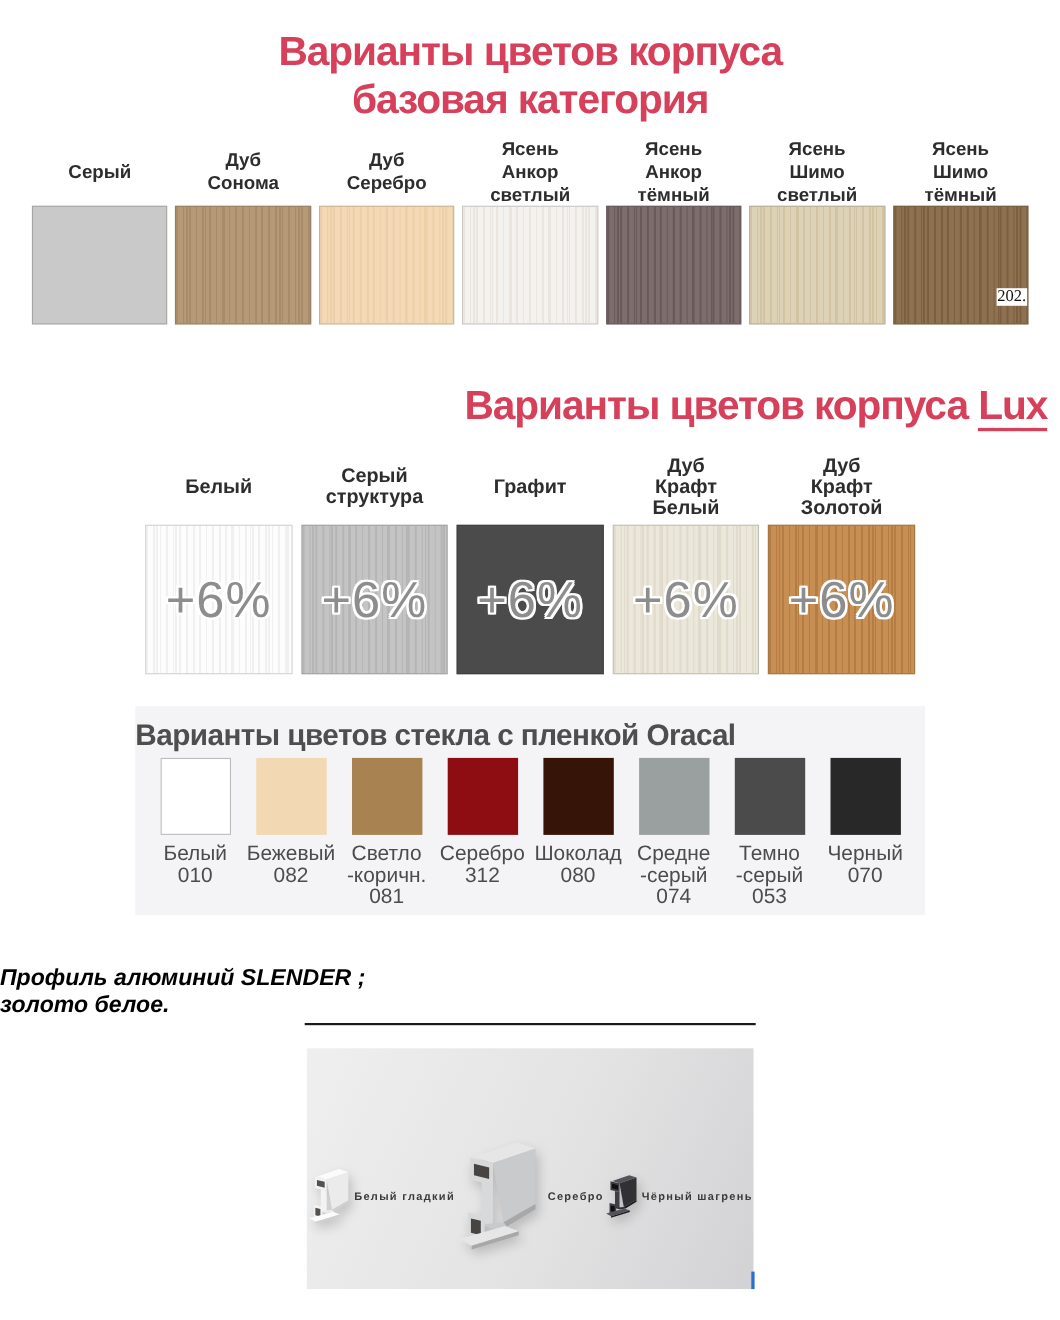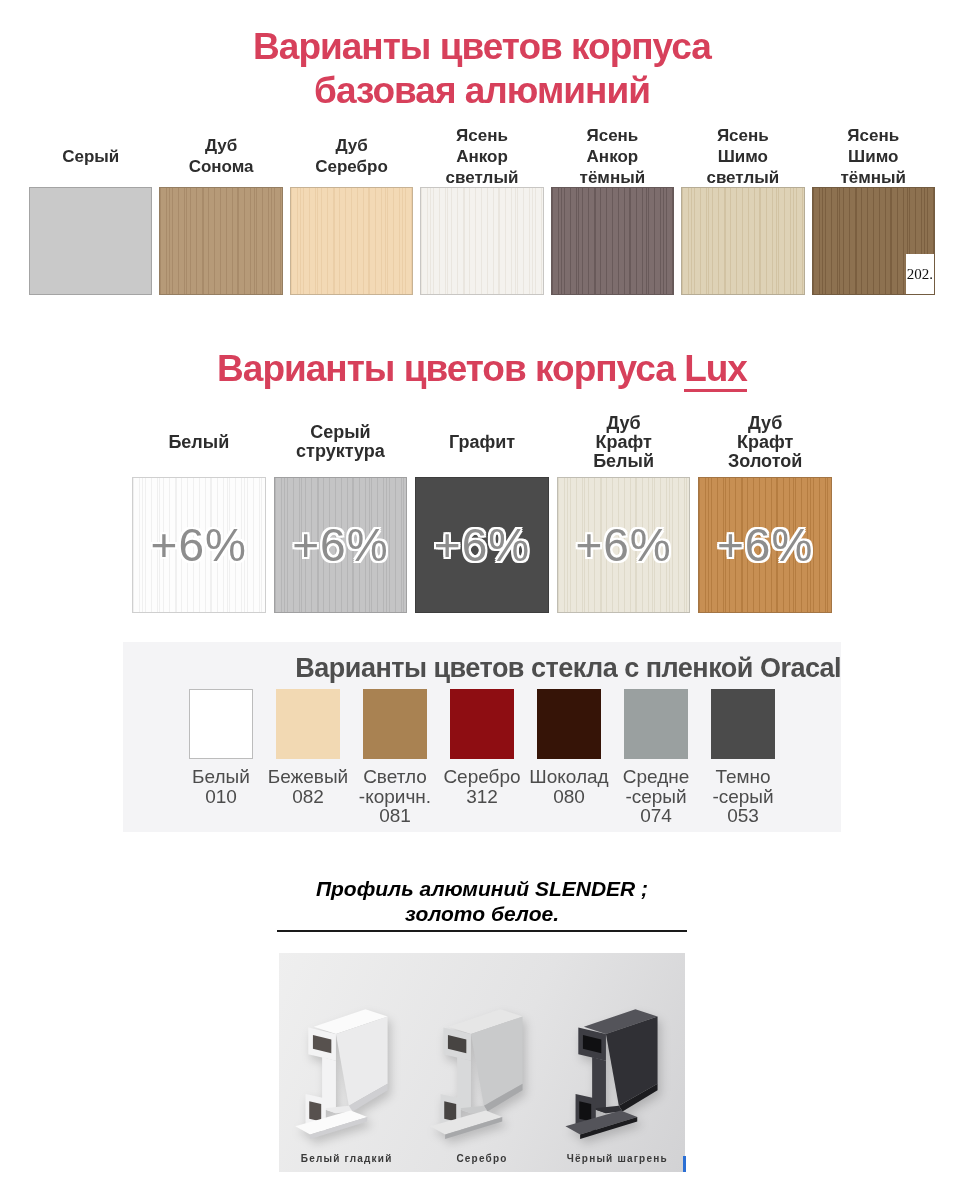--- a/index.html
+++ b/index.html
@@ -2,77 +2,77 @@
 <html lang="ru"><head>
 <meta charset="utf-8">
 <style>
   html,body{margin:0;padding:0;background:#ffffff;}
   body{width:964px;font-family:"Liberation Sans","DejaVu Sans",sans-serif;color:#2d2d2d;}
 
   
   .big-title{margin:12px;padding-top:13px;text-align:center;font-size:37px;line-height:44px;
     font-weight:700;letter-spacing:-1px;color:#d7405b;}
   .big-title .lux-underline{border-bottom:3px solid #d7405b;padding-bottom:0px;}
-  #title-lux{padding-top:40px;}
+  #title-lux{padding-top:40px;text-align:right;}
 
   
   .swatch-row{display:flex;gap:7px;padding:0 29px;margin-top:10px;}
   .cell{flex:1;display:flex;flex-direction:column;min-width:0;}
   .cell-label{height:62px;display:flex;flex-direction:column;justify-content:center;align-items:center;
     font-size:17px;line-height:21px;font-weight:700;color:#2d2d2d;text-align:center;}
   .swatch{position:relative;height:106px;border:1px solid rgba(0,0,0,.18);
     background:var(--base,#ccc);overflow:hidden;}
   .grain::after{content:'';position:absolute;inset:0;opacity:.55;
     background:
       repeating-linear-gradient(90deg,var(--streak) 0px,var(--streak) 1.5px,transparent 1.5px,transparent 6px),
       repeating-linear-gradient(90deg,transparent 0px,transparent 9px,var(--streak) 9px,var(--streak) 10.5px,transparent 10.5px,transparent 17px);}
-  .watermark{position:absolute;right:0;bottom:0;z-index:3;background:#fff;
-    font-family:"Liberation Serif","DejaVu Serif",serif;font-size:15px;color:#111;padding:12px 1px;line-height:16px;}
+  .watermark{position:absolute;right:0;bottom:16px;z-index:3;background:#fff;
+    font-family:"Liberation Serif","DejaVu Serif",serif;font-size:15px;color:#111;padding:0 1px;line-height:16px;}
 
   
   .lux-row{width:700px;margin:16px auto 0;padding:0;gap:8px;}
   .lux-row .cell-label{height:70px;font-size:18px;line-height:19px;}
   .lux-row .swatch{height:134px;display:flex;align-items:center;justify-content:center;}
   .badge{position:relative;z-index:2;font-size:46px;font-weight:400;color:#8d8d8d;letter-spacing:1px;
     text-shadow:-2px -2px 0 #fff,2px -2px 0 #fff,-2px 2px 0 #fff,2px 2px 0 #fff,
                 -2px 0 0 #fff,2px 0 0 #fff,0 -2px 0 #fff,0 2px 0 #fff;}
 
   
   .oracal-panel{width:718px;margin:29px auto 0;background:#f4f4f6;padding:11px 0 6px;}
-  .oracal-title{margin:0;text-align:right;font-size:27px;line-height:30px;font-weight:700;
+  .oracal-title{margin:0;text-align:left;font-size:27px;line-height:30px;font-weight:700;
     letter-spacing:-0.5px;color:#4e4e4e;}
   .oracal-row{display:flex;justify-content:center;margin-top:6px;}
   .oracal-cell{width:87px;display:flex;flex-direction:column;align-items:center;}
   .oracal-swatch{width:64px;height:70px;background:var(--base,#ccc);}
   .oracal-swatch.bordered{border:1px solid #bcbcbc;width:62px;height:68px;}
   .oracal-label{margin-top:8px;text-align:center;font-size:19px;line-height:19.5px;
     font-weight:400;color:#4c4c4c;}
 
   
-  .profile-note{margin-top:44px;text-align:center;font-size:21px;line-height:25px;
+  .profile-note{margin-top:44px;text-align:left;font-size:21px;line-height:25px;
     font-weight:700;font-style:italic;color:#000;}
   .divider{width:410px;border:none;border-top:2px solid #1a1a1a;margin:4px auto 0;}
 
   
   .photo{position:relative;width:406px;height:219px;margin:21px auto 0;
     background:linear-gradient(115deg,#efefef 0%,#e3e3e4 55%,#d2d2d4 100%);
     display:flex;align-items:flex-end;justify-content:space-around;padding:0;box-sizing:border-box;}
-  .profile{display:flex;flex-direction:column;align-items:center;margin:0 0 8px;width:33%;}
+  .profile{display:flex;flex-direction:row;align-items:center;margin:0 0 8px;width:33%;}
   .profile-svg{width:112px;height:152px;filter:drop-shadow(3px 5px 5px rgba(0,0,0,.18));}
   .profile-label{margin-top:2px;font-size:10px;font-weight:700;letter-spacing:1.2px;color:#3a3a3a;white-space:nowrap;}
   .caret{position:absolute;right:-1px;bottom:0;width:3px;height:16px;}
 </style>
 </head>
 <body>
 
 <main>
 
   <h1 class="big-title" id="title-base">
     <div>Варианты цветов корпуса</div>
-    <div>базовая алюминий</div>
+    <div>базовая категория</div>
   </h1>
 
   <section class="swatch-row" id="base-row">
       <div class="cell">
         <div class="cell-label">
           <div>Серый</div>
         </div>
         <div class="swatch" style="--base: #c9c9c9;"></div>
       </div>
       <div class="cell">
@@ -223,20 +223,27 @@
             <div>-серый</div>
             <div>074</div>
           </div>
         </div>
         <div class="oracal-cell">
           <div class="oracal-swatch" style="--base: #4b4b4b;"></div>
           <div class="oracal-label">
             <div>Темно</div>
             <div>-серый</div>
             <div>053</div>
+          </div>
+        </div>
+        <div class="oracal-cell">
+          <div class="oracal-swatch" style="--base: #282828;"></div>
+          <div class="oracal-label">
+            <div>Черный</div>
+            <div>070</div>
           </div>
         </div>
       </div>
   </section>
 
   <section class="profile-note" id="profile-note">
       <div>Профиль алюминий SLENDER ;</div>
       <div>золото белое.</div>
     </section>
   <hr class="divider">

